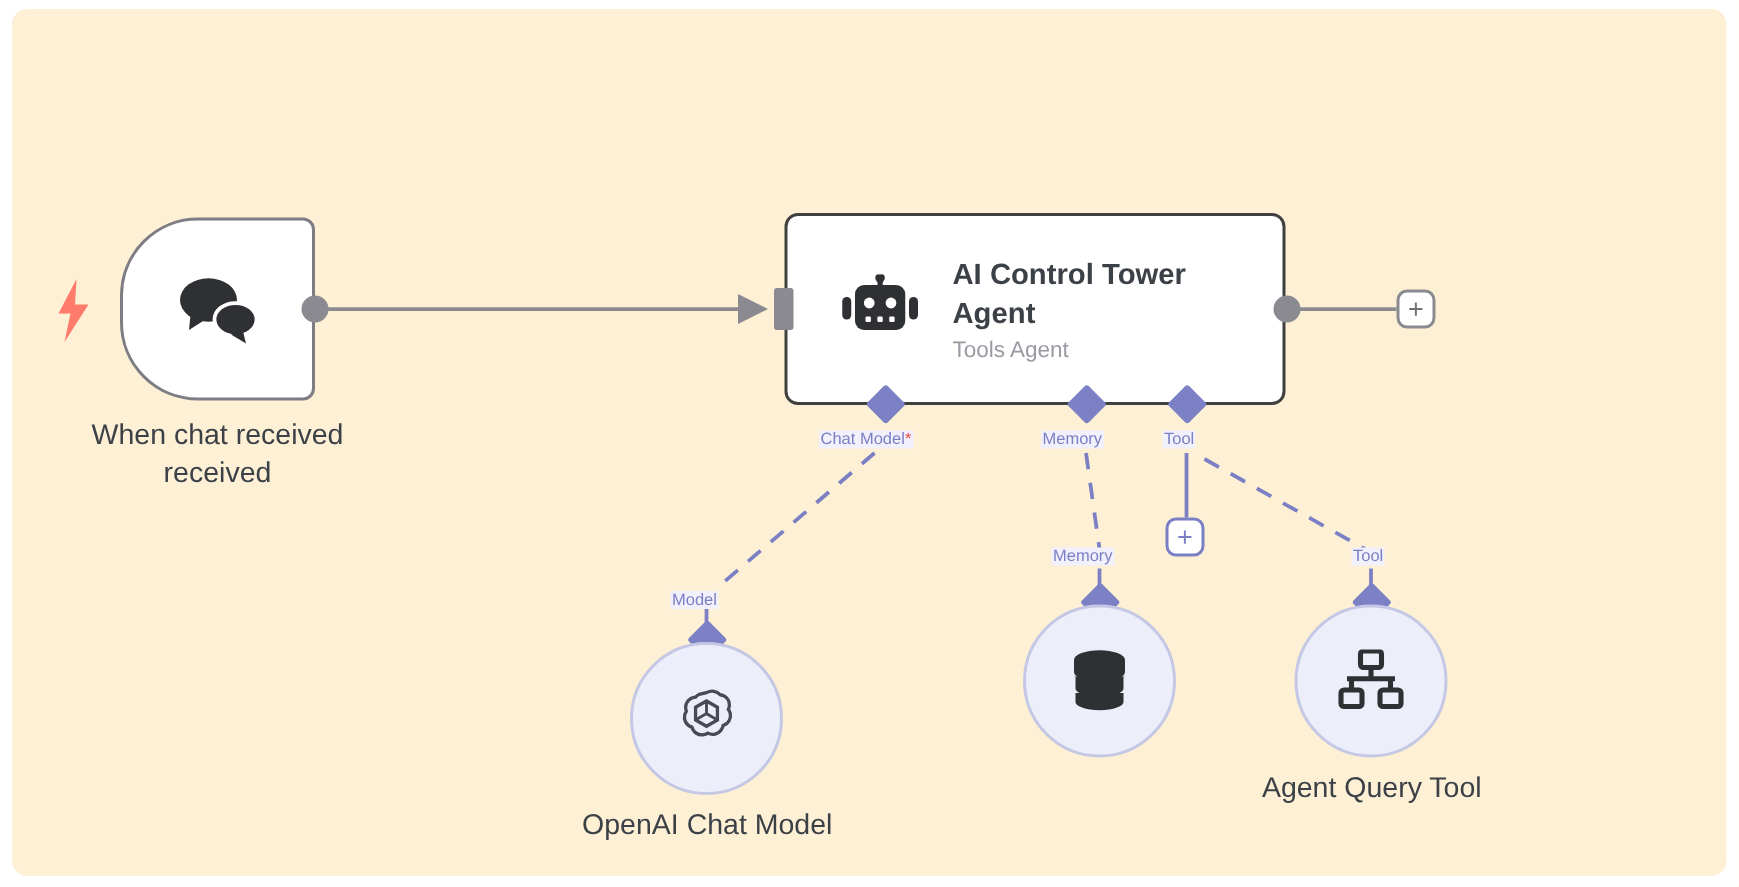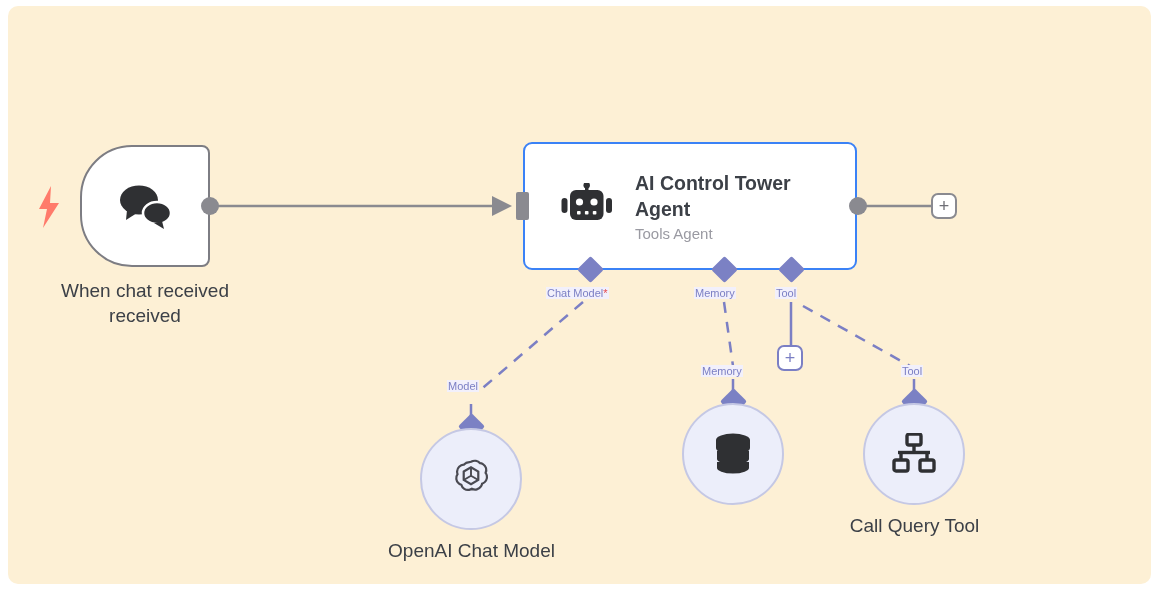--- a/index.html
+++ b/index.html
@@ -83,21 +83,21 @@
   }
 
   
   #agent-node {
     position: absolute;
     left: 523px;
     top: 142px;
     width: 334px;
     height: 128px;
     background: #ffffff;
-    border: 2px solid #3b82f6;
+    border: 2px solid #404040;
     border-radius: 9px;
     box-sizing: border-box;
     display: flex;
     align-items: center;
   }
   #agent-icon {
     width: 52px;
     height: 46px;
     margin-left: 36px;
     flex: 0 0 auto;
@@ -182,21 +182,21 @@
     position: absolute;
     font-size: 11px;
     color: #7b7fc4;
     background: #f2f0fb;
     white-space: nowrap;
     padding: 0 1px;
   }
   #pl-chatmodel { left: 546px; top: 287px; }
   #pl-memory    { left: 694px; top: 287px; }
   #pl-tool      { left: 775px; top: 287px; }
-  #pl-model     { left: 447px; top: 380px; }
+  #pl-model     { left: 447px; top: 394px; }
   #pl-memory2   { left: 701px; top: 365px; }
   #pl-tool2     { left: 901px; top: 365px; }
   .req-star { color: #e5484d; }
 
   
   .circle-node {
     position: absolute;
     width: 102px;
     height: 102px;
     border-radius: 50%;
@@ -332,15 +332,15 @@
       <line x1="22" y1="12" x2="22" y2="19" stroke="#2f3033" stroke-width="3.4"></line>
       <line x1="6" y1="19.5" x2="38" y2="19.5" stroke="#2f3033" stroke-width="3.4"></line>
       <line x1="9" y1="19.5" x2="9" y2="27" stroke="#2f3033" stroke-width="3.4"></line>
       <line x1="35" y1="19.5" x2="35" y2="27" stroke="#2f3033" stroke-width="3.4"></line>
       <rect x="2" y="27" width="14" height="11" rx="2" fill="none" stroke="#2f3033" stroke-width="3.4"></rect>
       <rect x="28" y="27" width="14" height="11" rx="2" fill="none" stroke="#2f3033" stroke-width="3.4"></rect>
     </svg>
   </div>
 
   <div id="lbl-openai" class="node-label">OpenAI Chat Model</div>
-  <div id="lbl-tool" class="node-label">Call Query Tool</div>
+  <div id="lbl-tool" class="node-label">Agent Query Tool</div>
 
 </div>
 
 </body></html>

